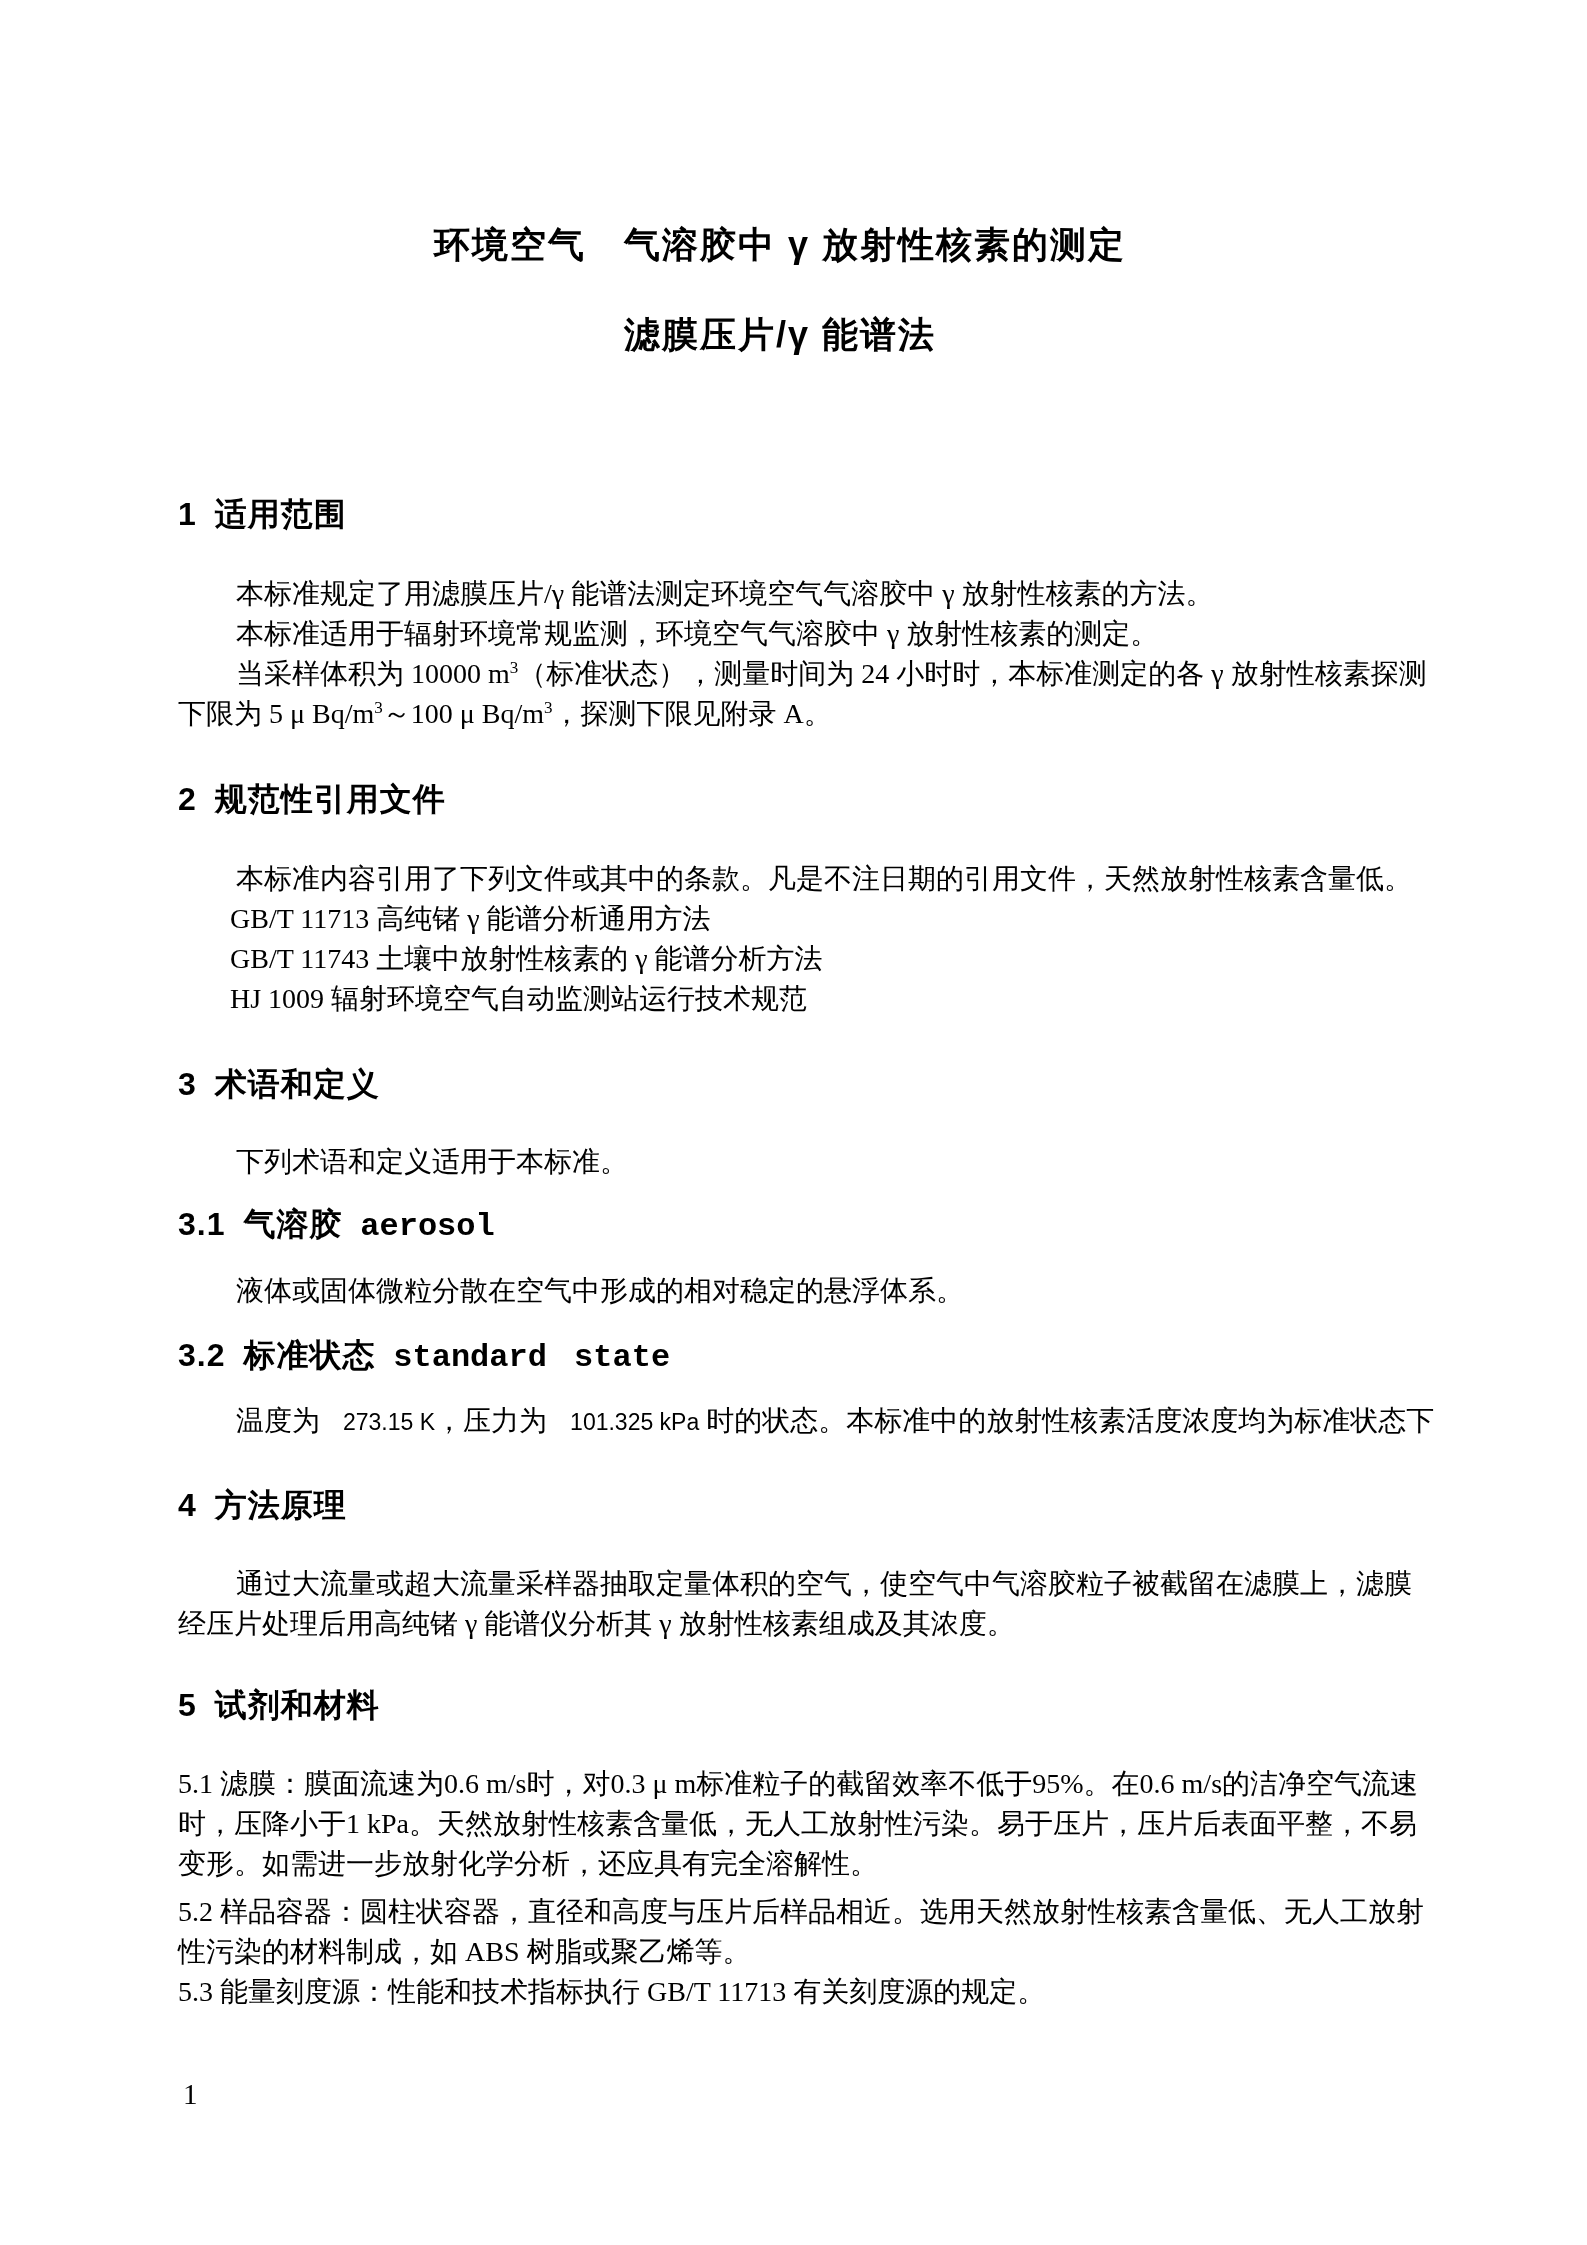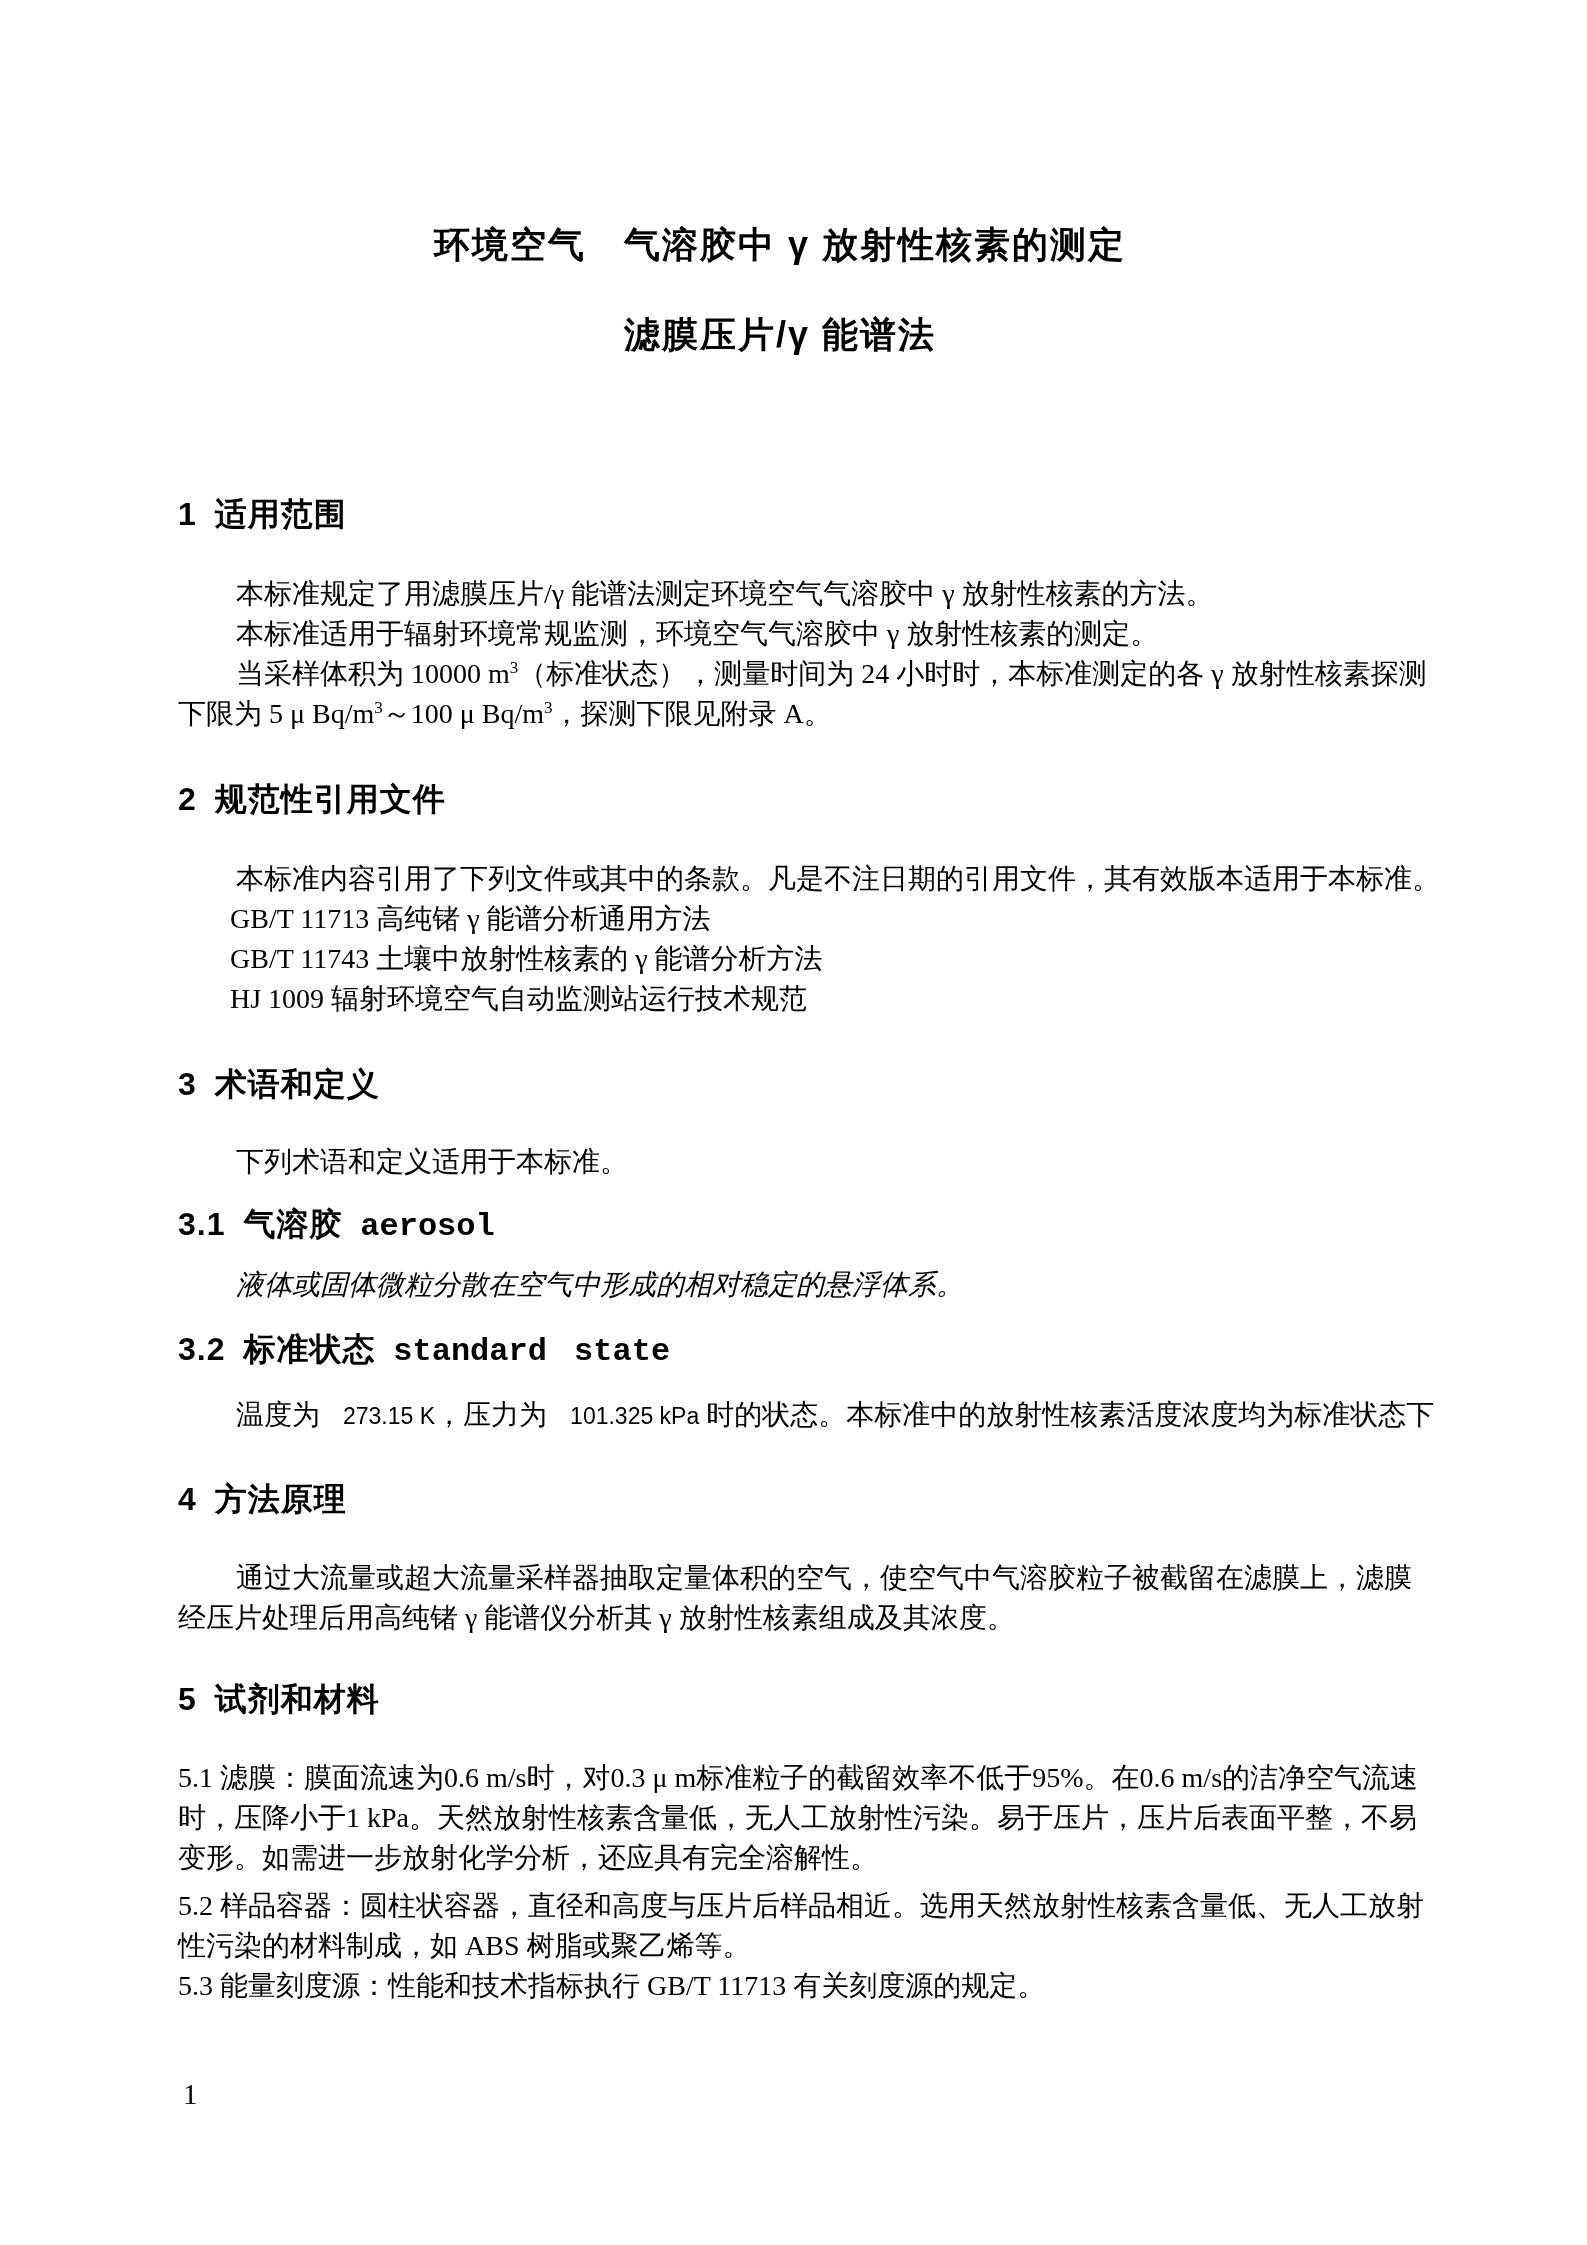--- a/index.html
+++ b/index.html
@@ -51,21 +51,21 @@
     margin-left: 16px;
   }
   
   .mt-h1  { margin-top: 494px; }
   .mt-p1  { margin-top: 40px; }
   .mt-h2  { margin-top: 45px; }
   .mt-p2  { margin-top: 40px; }
   .mt-h3  { margin-top: 45px; }
   .mt-p3  { margin-top: 38px; font-family: Liberation Serif, serif; }
   .mt-h31 { margin-top: 22px; }
-  .mt-p31 { margin-top: 18px; font-style: italic; }
+  .mt-p31 { margin-top: 24px; }
   .mt-h32 { margin-top: 24px; }
   .mt-p32 { margin-top: 23px; }
   .mt-h4  { margin-top: 43px; }
   .mt-p4  { margin-top: 39px; }
   .mt-h5  { margin-top: 41px; }
   .mt-p51 { margin-top: 39px; }
   .mt-p52 { margin-top: 8px; }
   .mt-p53 { margin-top: 0px; }
   .page-number {
     position: absolute;
@@ -87,21 +87,21 @@
 
   <div class="content">
 
     <div class="h mt-h1">1 适用范围</div>
     <div class="line ind mt-p1">本标准规定了用滤膜压片/γ 能谱法测定环境空气气溶胶中 γ 放射性核素的方法。</div>
     <div class="line ind">本标准适用于辐射环境常规监测，环境空气气溶胶中 γ 放射性核素的测定。</div>
     <div class="line ind"><span>当采样体积为 10000 m</span><sup class="s3">3</sup><span>（标准状态），测量时间为 24 小时时，本标准测定的各 γ 放射性核素探测</span></div>
     <div class="line"><span>下限为 5 μ Bq/m</span><sup class="s3">3</sup><span>～100 μ Bq/m</span><sup class="s3">3</sup><span>，探测下限见附录 A。</span></div>
 
     <div class="h mt-h2">2 规范性引用文件</div>
-    <div class="line ind mt-p2">本标准内容引用了下列文件或其中的条款。凡是不注日期的引用文件，其有效版本适用于本标准。</div>
+    <div class="line ind mt-p2">本标准内容引用了下列文件或其中的条款。凡是不注日期的引用文件，天然放射性核素含量低。</div>
     <div class="line ref-ind">GB/T 11713 高纯锗 γ 能谱分析通用方法</div>
     <div class="line ref-ind">GB/T 11743 土壤中放射性核素的 γ 能谱分析方法</div>
     <div class="line ref-ind">HJ 1009 辐射环境空气自动监测站运行技术规范</div>
 
     <div class="h mt-h3">3 术语和定义</div>
     <div class="line ind mt-p3">下列术语和定义适用于本标准。</div>
 
     <div class="h mt-h31"><span>3.1 气溶胶</span> <span class="en">aerosol</span></div>
     <div class="line ind mt-p31">液体或固体微粒分散在空气中形成的相对稳定的悬浮体系。</div>
 

